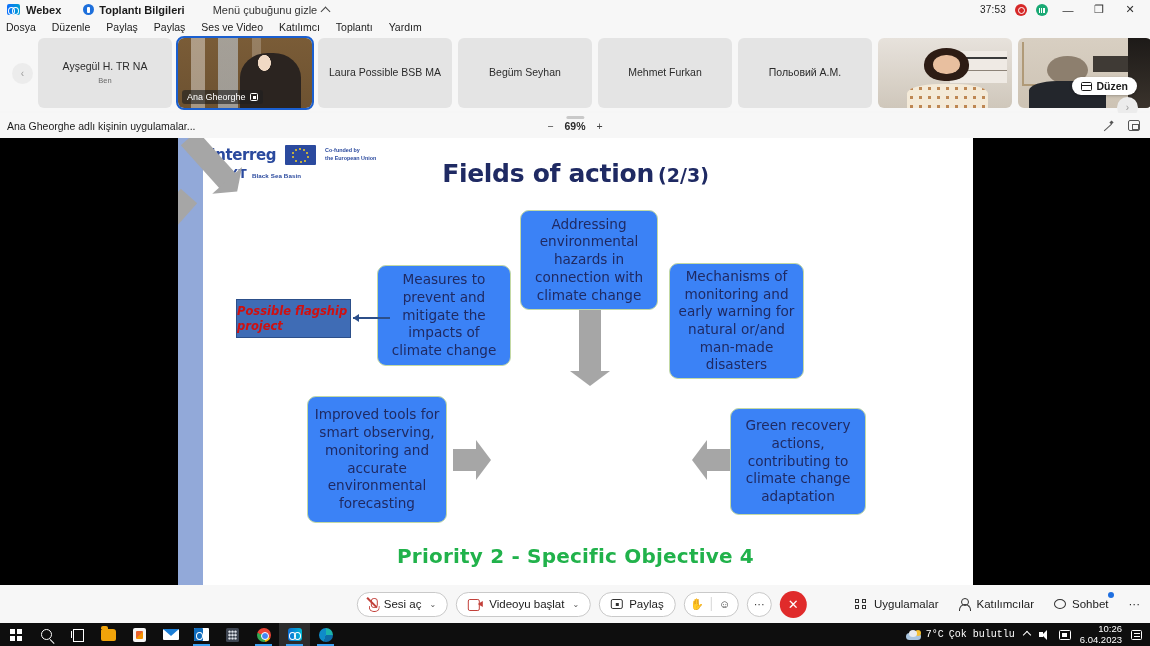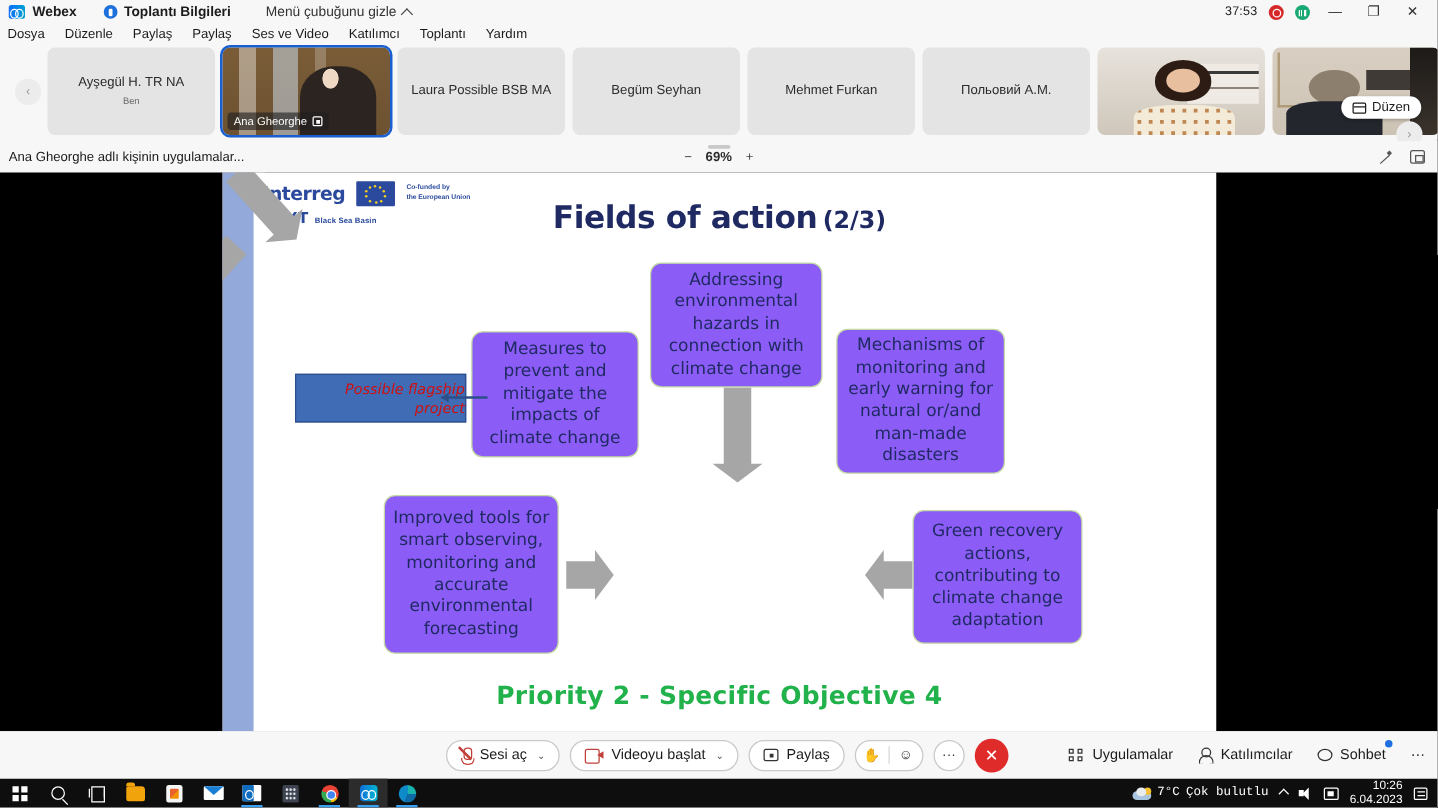--- a/index.html
+++ b/index.html
@@ -79,21 +79,21 @@
      background-image:radial-gradient(#b4763c 1.6px, transparent 1.8px); background-size:9px 9px; opacity:.85;}
   .v-w2 { background:linear-gradient(180deg,#d8cfc2 0%,#cdc3b4 100%); }
   .v-w2 .win{ position:absolute; left:3%; top:6%; width:52%; height:62%;
      background:linear-gradient(180deg,#f6f1e6,#e4ddcd);
      background-image:linear-gradient(90deg,#b09a78 0 2px,transparent 2px 26px),linear-gradient(0deg,#b09a78 0 2px,transparent 2px 24px);}
   .v-w2 .desk{ position:absolute; right:2%; top:26%; width:42%; height:22%; background:#3f3a35;}
   .v-w2 .head{ position:absolute; left:22%; top:26%; width:30%; height:40%; border-radius:50%; background:#8d7f6e;}
   .v-w2 .body{ position:absolute; left:8%; bottom:0; width:58%; height:38%; border-radius:36% 36% 0 0; background:#23262c;}
   .v-w2 .right{ position:absolute; right:0; top:0; width:18%; height:100%; background:linear-gradient(180deg,#1d1a18,#3a332c);}
   .duzen { position:absolute; right:13px; top:42px; background:#fff; border-radius:12px; padding:3px 9px;
-      font-size:10.5px; font-weight:400; color:#1b1b1b; display:flex; align-items:center; gap:5px; box-shadow:0 1px 3px rgba(0,0,0,.25);}
+      font-size:10.5px; font-weight:700; color:#1b1b1b; display:flex; align-items:center; gap:5px; box-shadow:0 1px 3px rgba(0,0,0,.25);}
   .duzen .ic { width:11px; height:9px; border:1.3px solid #1b1b1b; border-radius:1.5px; position:relative;}
   .duzen .ic::after{content:"";position:absolute;left:0;top:2px;width:100%;height:1.3px;background:#1b1b1b;}
 
   
   .sharebar { position:absolute; left:0; top:113px; width:1150px; height:25px; background:#f7f7f7;
      display:flex; align-items:center; }
   .share-title { font-size:10.5px; color:#1b1b1b; padding-left:7px; font-weight:500;}
   .zoomctl { position:absolute; left:50%; transform:translateX(-50%); display:flex; align-items:center; gap:11px; font-size:10.5px; color:#444;}
   .zoomctl .pct { font-weight:600; color:#2b2b2b; }
   .grabber { position:absolute; left:50%; transform:translateX(-50%); top:-4px; width:18px; height:3px; background:#c9c9c9; border-radius:2px;}
@@ -120,32 +120,32 @@
   .eutext { font-size:5.4px; color:#2b4a9e; line-height:1.45; font-weight:700;}
   .logo .l2 { display:flex; align-items:baseline; gap:5px; margin-top:2px;}
   .logo .next { font-size:12px; font-weight:700; color:#2b4a9e; letter-spacing:.3px; font-family:"DejaVu Sans",sans-serif;}
   .logo .bsb { font-size:6.2px; font-weight:700; color:#2b4a9e; letter-spacing:.1px;}
 
   .slide-title { position:absolute; left:0; right:0; top:21px; text-align:center; color:#1f2a63;
       font-family:"DejaVu Sans", sans-serif; font-weight:700; }
   .slide-title .big { font-size:25px; letter-spacing:-.3px;}
   .slide-title .small { font-size:19px; font-weight:700;}
 
-  .gbox { position:absolute; background:#8b5cf6; border:1px solid #c3d9a4; border-radius:9px;
+  .gbox { position:absolute; background:#3b82f6; border:1px solid #c3d9a4; border-radius:9px;
      color:#1f2a63; font-family:"DejaVu Sans",sans-serif; font-size:13.6px; line-height:1.3;
      display:flex; align-items:center; justify-content:center; text-align:center; padding:4px 6px; }
   .b-hazards { left:342px; top:72px; width:138px; height:100px; }
   .b-measures { left:199px; top:127px; width:134px; height:101px; }
   .b-mech     { left:491px; top:125px; width:135px; height:116px;}
   .b-improved { left:129px; top:258px; width:140px; height:127px; }
   .b-green    { left:552px; top:270px; width:136px; height:107px;}
 
-  .flagship { position:absolute; left:58px; top:161px; width:137px; height:39px; background:#3f6cb5;
+  .flagship { position:absolute; left:58px; top:161px; width:115px; height:39px; background:#3f6cb5;
      border:1px solid #2c4f8a; display:flex; align-items:center; justify-content:center;
-     color:#d01010; font-style:italic; font-weight:400; font-size:11.5px; text-align:right; line-height:1.25;
+     color:#d01010; font-style:italic; font-weight:700; font-size:11.5px; text-align:left; line-height:1.25;
      font-family:"DejaVu Sans",sans-serif;}
   .flag-arrow { position:absolute; left:175px; top:179px; width:37px; height:2px; background:#2c4f8a;}
   .flag-arrow::before{content:"";position:absolute;left:0;top:-3px;width:0;height:0;
      border-top:4px solid transparent;border-bottom:4px solid transparent;border-right:6px solid #2c4f8a;}
 
   .oval { position:absolute; left:313px; top:252px; width:200px; height:140px; border-radius:50%;
      background:#7dc242; display:flex; align-items:center; justify-content:center; text-align:center;
      color:#14213d; font-family:"DejaVu Sans",sans-serif; font-weight:700; font-size:14.2px; line-height:1.28; padding:0 12px;}
 
   .arr { position:absolute; background:#a6a6a6; }

